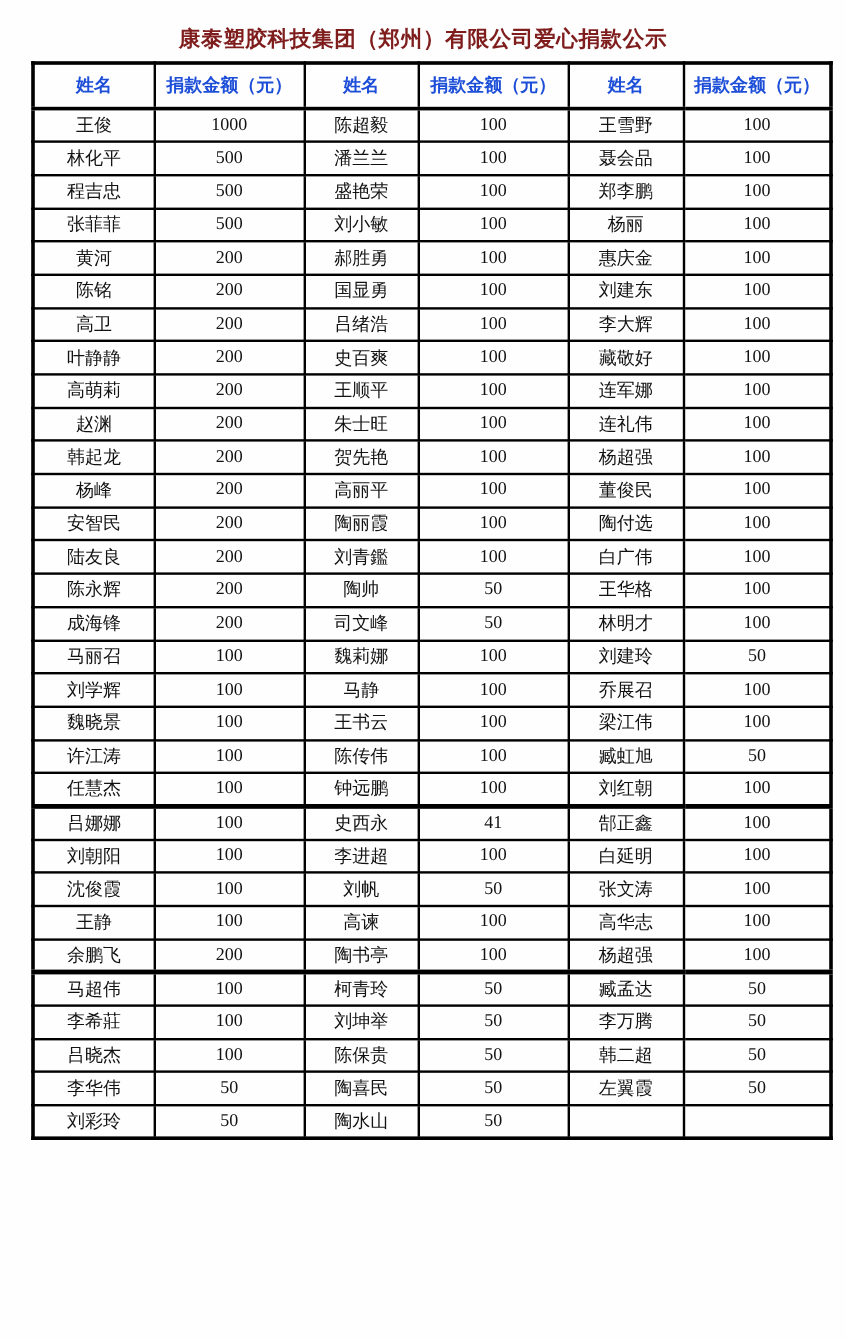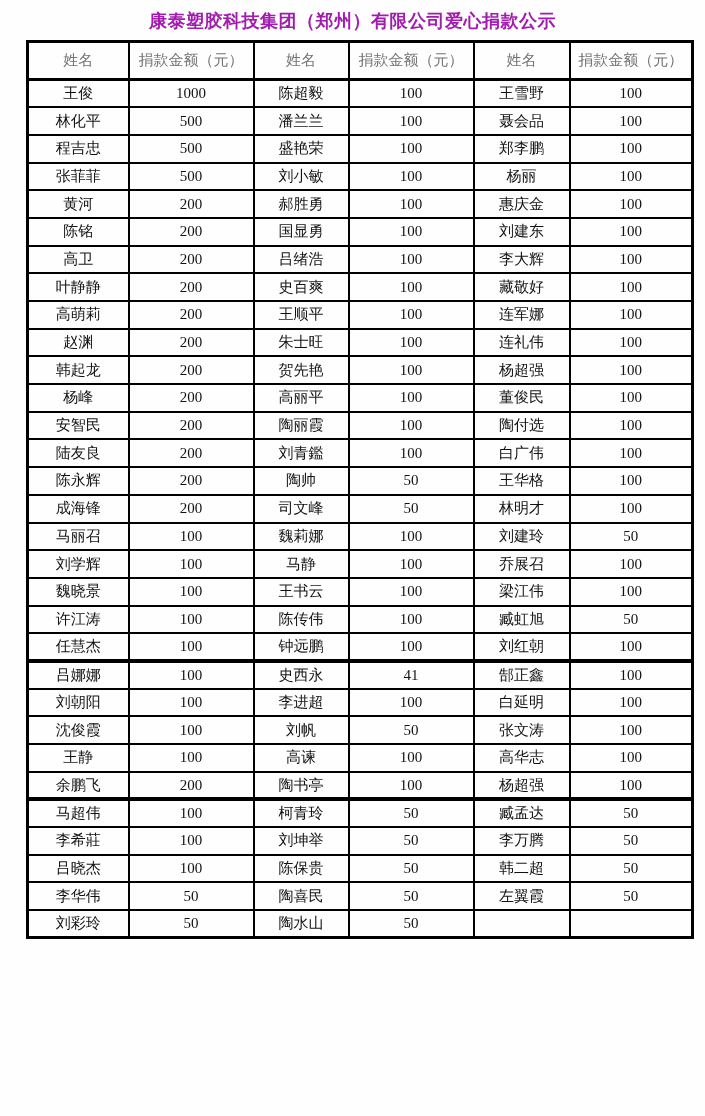--- a/index.html
+++ b/index.html
@@ -13,46 +13,46 @@
     width: 705px;
     height: 1116px;
     background: #fefefe;
     overflow: hidden;
   }
   .title {
     text-align: center;
     font-family: "Liberation Sans", "DejaVu Sans", sans-serif;
     font-weight: bold;
     font-size: 18px;
-    padding-top: 9px;
+    padding-top: 20px;
     letter-spacing: 0.5px;
-    color: #a21caf;
+    color: #7f1d1d;
   }
   table.donation-table {
     margin-left: 26px;
     margin-top: 7px;
     width: 665px;
     border-collapse: collapse;
     table-layout: fixed;
     border: 3px solid #000;
   }
   .donation-table th, .donation-table td {
     border: 2px solid #000;
     text-align: center;
     vertical-align: middle;
     overflow: hidden;
     white-space: nowrap;
   }
   .donation-table th {
     height: 38px;
     font-family: "Liberation Sans", "DejaVu Sans", sans-serif;
-    font-weight: normal;
+    font-weight: bold;
     font-size: 15px;
     border-bottom-width: 3px;
-    color: #737373;
+    color: #1d4ed8;
   }
   .donation-table td {
     height: 27.7px;
     font-size: 15px;
     font-weight: normal;
   }
   .donation-table td.amount-cell {
     font-family: "Liberation Serif", "DejaVu Serif", serif;
   }
   tbody.section-start tr:first-child td {

